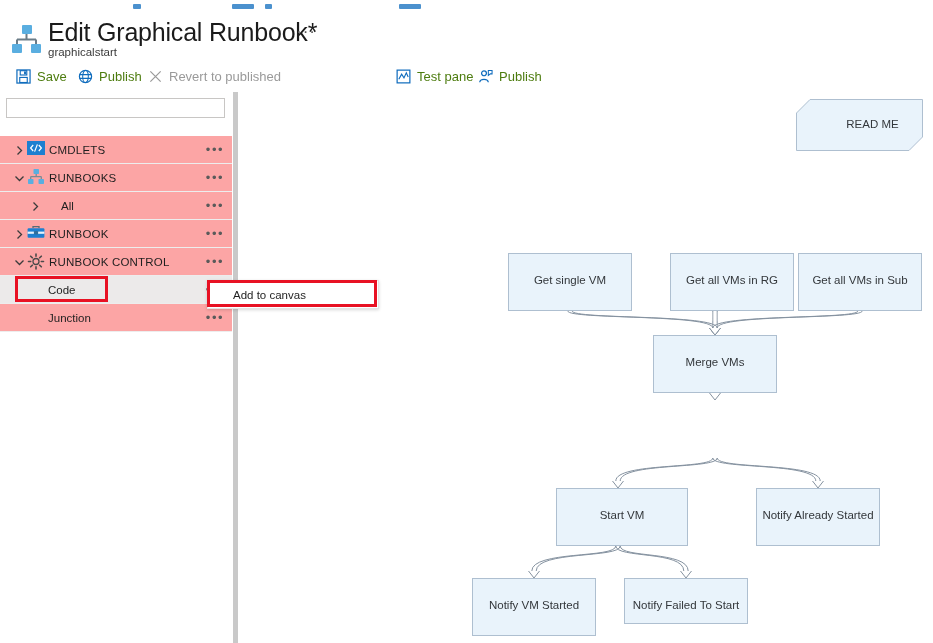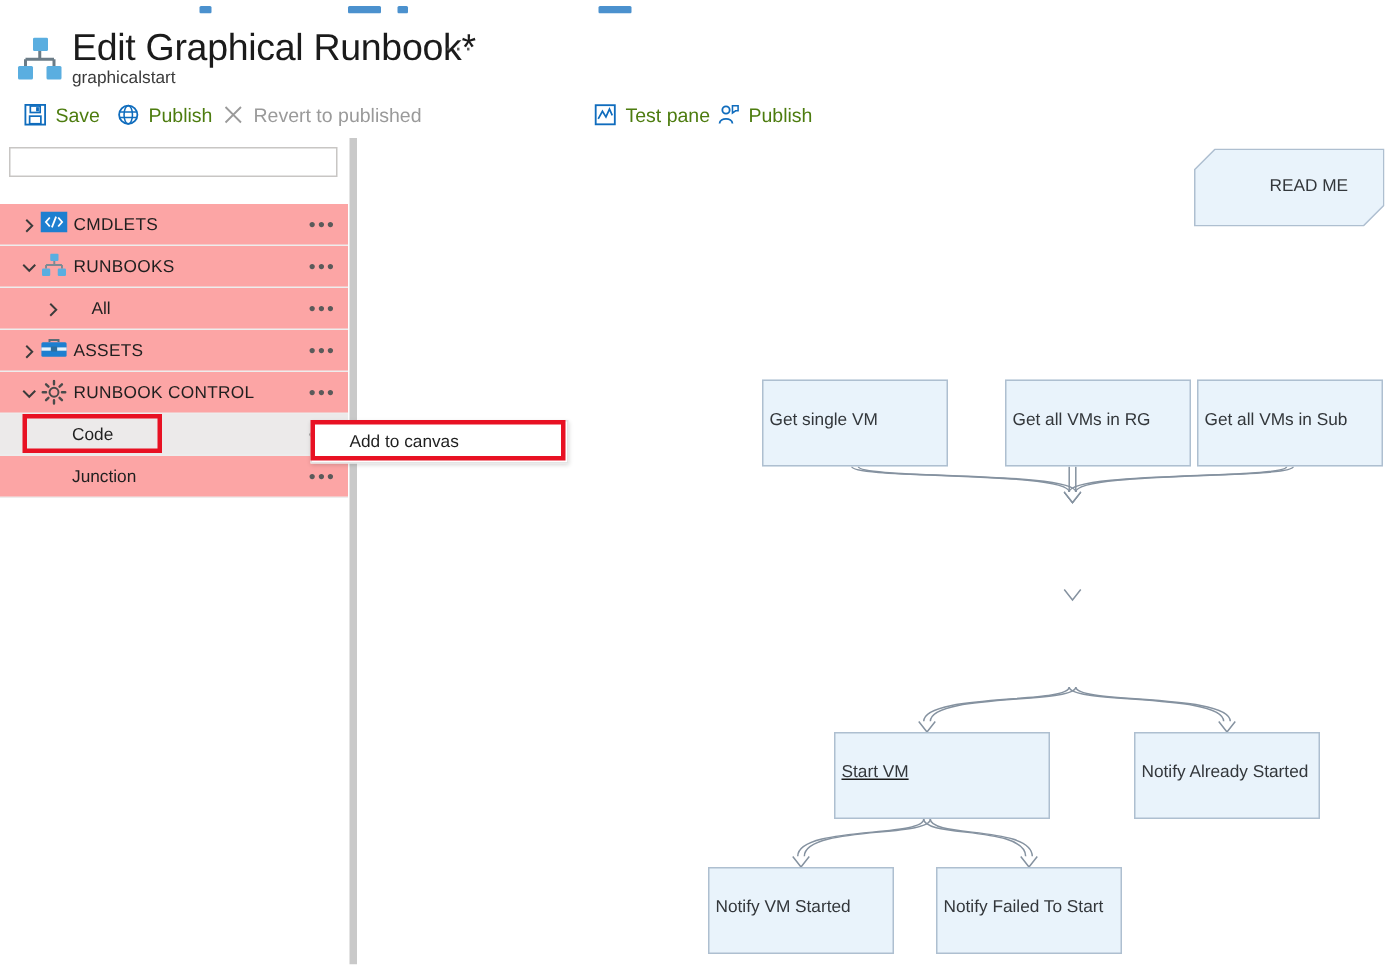--- a/index.html
+++ b/index.html
@@ -51,21 +51,21 @@
   .ctxmenu{position:absolute;left:207px;top:280px;width:170px;height:27px;background:#fff;border:1px solid #e4e4e4;box-shadow:0 1px 3px rgba(0,0,0,.16);display:flex;align-items:center;cursor:pointer;z-index:30;}
   .ctxmenu .mi{font-size:11.5px;color:#1f1f1f;padding-left:25px;white-space:nowrap;}
 
   
   .redbox{position:absolute;border:3px solid #e81123;box-sizing:border-box;pointer-events:none;z-index:40;}
 
   
   .canvas{position:absolute;left:238px;top:92px;width:695px;height:551px;background:#fff;overflow:hidden;}
   .canvas svg{position:absolute;left:0;top:0;}
   .node{position:absolute;background:#e9f3fb;border:1px solid #aebfd0;box-sizing:border-box;display:flex;align-items:flex-start;justify-content:center;z-index:5;cursor:pointer;}
-  .node .nlabel{font-size:11.5px;color:#33373b;width:100%;padding:0 4px;box-sizing:border-box;white-space:nowrap;}
+  .node .nlabel{font-size:11.5px;color:#33373b;text-align:center;width:100%;padding:0 4px;box-sizing:border-box;white-space:nowrap;}
   .note{position:absolute;z-index:5;cursor:pointer;}
   .note .nlabel{position:absolute;left:0;width:100%;text-align:center;font-size:11.5px;color:#33373b;}
 </style>
 </head>
 <body>
 
 <div class="app">
 
   <div class="topstrip">
     <i style="left:133px;width:8px;"></i>
@@ -181,21 +181,21 @@
             <svg width="11" height="11" viewBox="0 0 11 11">
               <path d="M3.5 1.5 L7.5 5.5 L3.5 9.5" stroke="#3b3b3b" stroke-width="1.3" fill="none"></path>
             </svg>
           </span>
           <span class="ticon" style="left: 27px; top: 5px;"><svg width="18" height="14" viewBox="0 0 18 14">
               <path d="M6 3 V1.6 h6 V3" fill="none" stroke="#5a6b75" stroke-width="1.3"></path>
               <rect x="0.6" y="3.2" width="16.8" height="9.6" rx="1" fill="#1d7fd0"></rect>
               <rect x="0.6" y="6.6" width="16.8" height="2.2" fill="#e7f2fb"></rect>
               <rect x="6.9" y="6.0" width="4.2" height="3.4" rx="0.6" fill="#2f6f9e"></rect>
             </svg></span>
-          <span class="tlabel caps" style="left: 49px;">ASSETS</span>
+          <span class="tlabel caps" style="left: 49px;">RUNBOOK</span>
           <span class="dots">•••</span>
         </div>
         <div class="trow">
           <span class="chev" style="left: 13px; top: 8px;">
             <svg width="11" height="11" viewBox="0 0 11 11">
               <path d="M1.5 3.5 L5.5 7.5 L9.5 3.5" stroke="#3b3b3b" stroke-width="1.3" fill="none"></path>
             </svg>
           </span>
           <span class="ticon" style="left: 27px; top: 5px;"><svg width="18" height="17" viewBox="0 0 18 17">
               <circle cx="9" cy="8.5" r="3" fill="none" stroke="#4a4a4a" stroke-width="1.3"></circle>
@@ -275,27 +275,30 @@
       </div>
       <div class="node" style="left: 270px; top: 161px; width: 124px; height: 58px;">
         <span class="nlabel" style="margin-top: 20px;">Get single VM</span>
       </div>
       <div class="node" style="left: 432px; top: 161px; width: 124px; height: 58px;">
         <span class="nlabel" style="margin-top: 20px;">Get all VMs in RG</span>
       </div>
       <div class="node" style="left: 560px; top: 161px; width: 124px; height: 58px;">
         <span class="nlabel" style="margin-top: 20px;">Get all VMs in Sub</span>
       </div>
-      <div class="node" style="left: 318px; top: 396px; width: 144px; height: 58px; text-decoration: underline;">
+      <div class="node" style="left: 415px; top: 243px; width: 124px; height: 58px;">
+        <span class="nlabel" style="margin-top: 20px;">Merge VMs</span>
+      </div>
+      <div class="node" style="left: 318px; top: 396px; width: 132px; height: 58px;">
         <span class="nlabel" style="margin-top: 20px;">Start VM</span>
       </div>
       <div class="node" style="left: 518px; top: 396px; width: 124px; height: 58px;">
         <span class="nlabel" style="margin-top: 20px;">Notify Already Started</span>
       </div>
       <div class="node" style="left: 234px; top: 486px; width: 124px; height: 58px;">
         <span class="nlabel" style="margin-top: 20px;">Notify VM Started</span>
       </div>
-      <div class="node" style="left: 386px; top: 486px; width: 124px; height: 58px;">
+      <div class="node" style="left: 386px; top: 486px; width: 124px; height: 46px;">
         <span class="nlabel" style="margin-top: 20px;">Notify Failed To Start</span>
       </div>
     </div>
 
 </div>
 
 </body></html>

